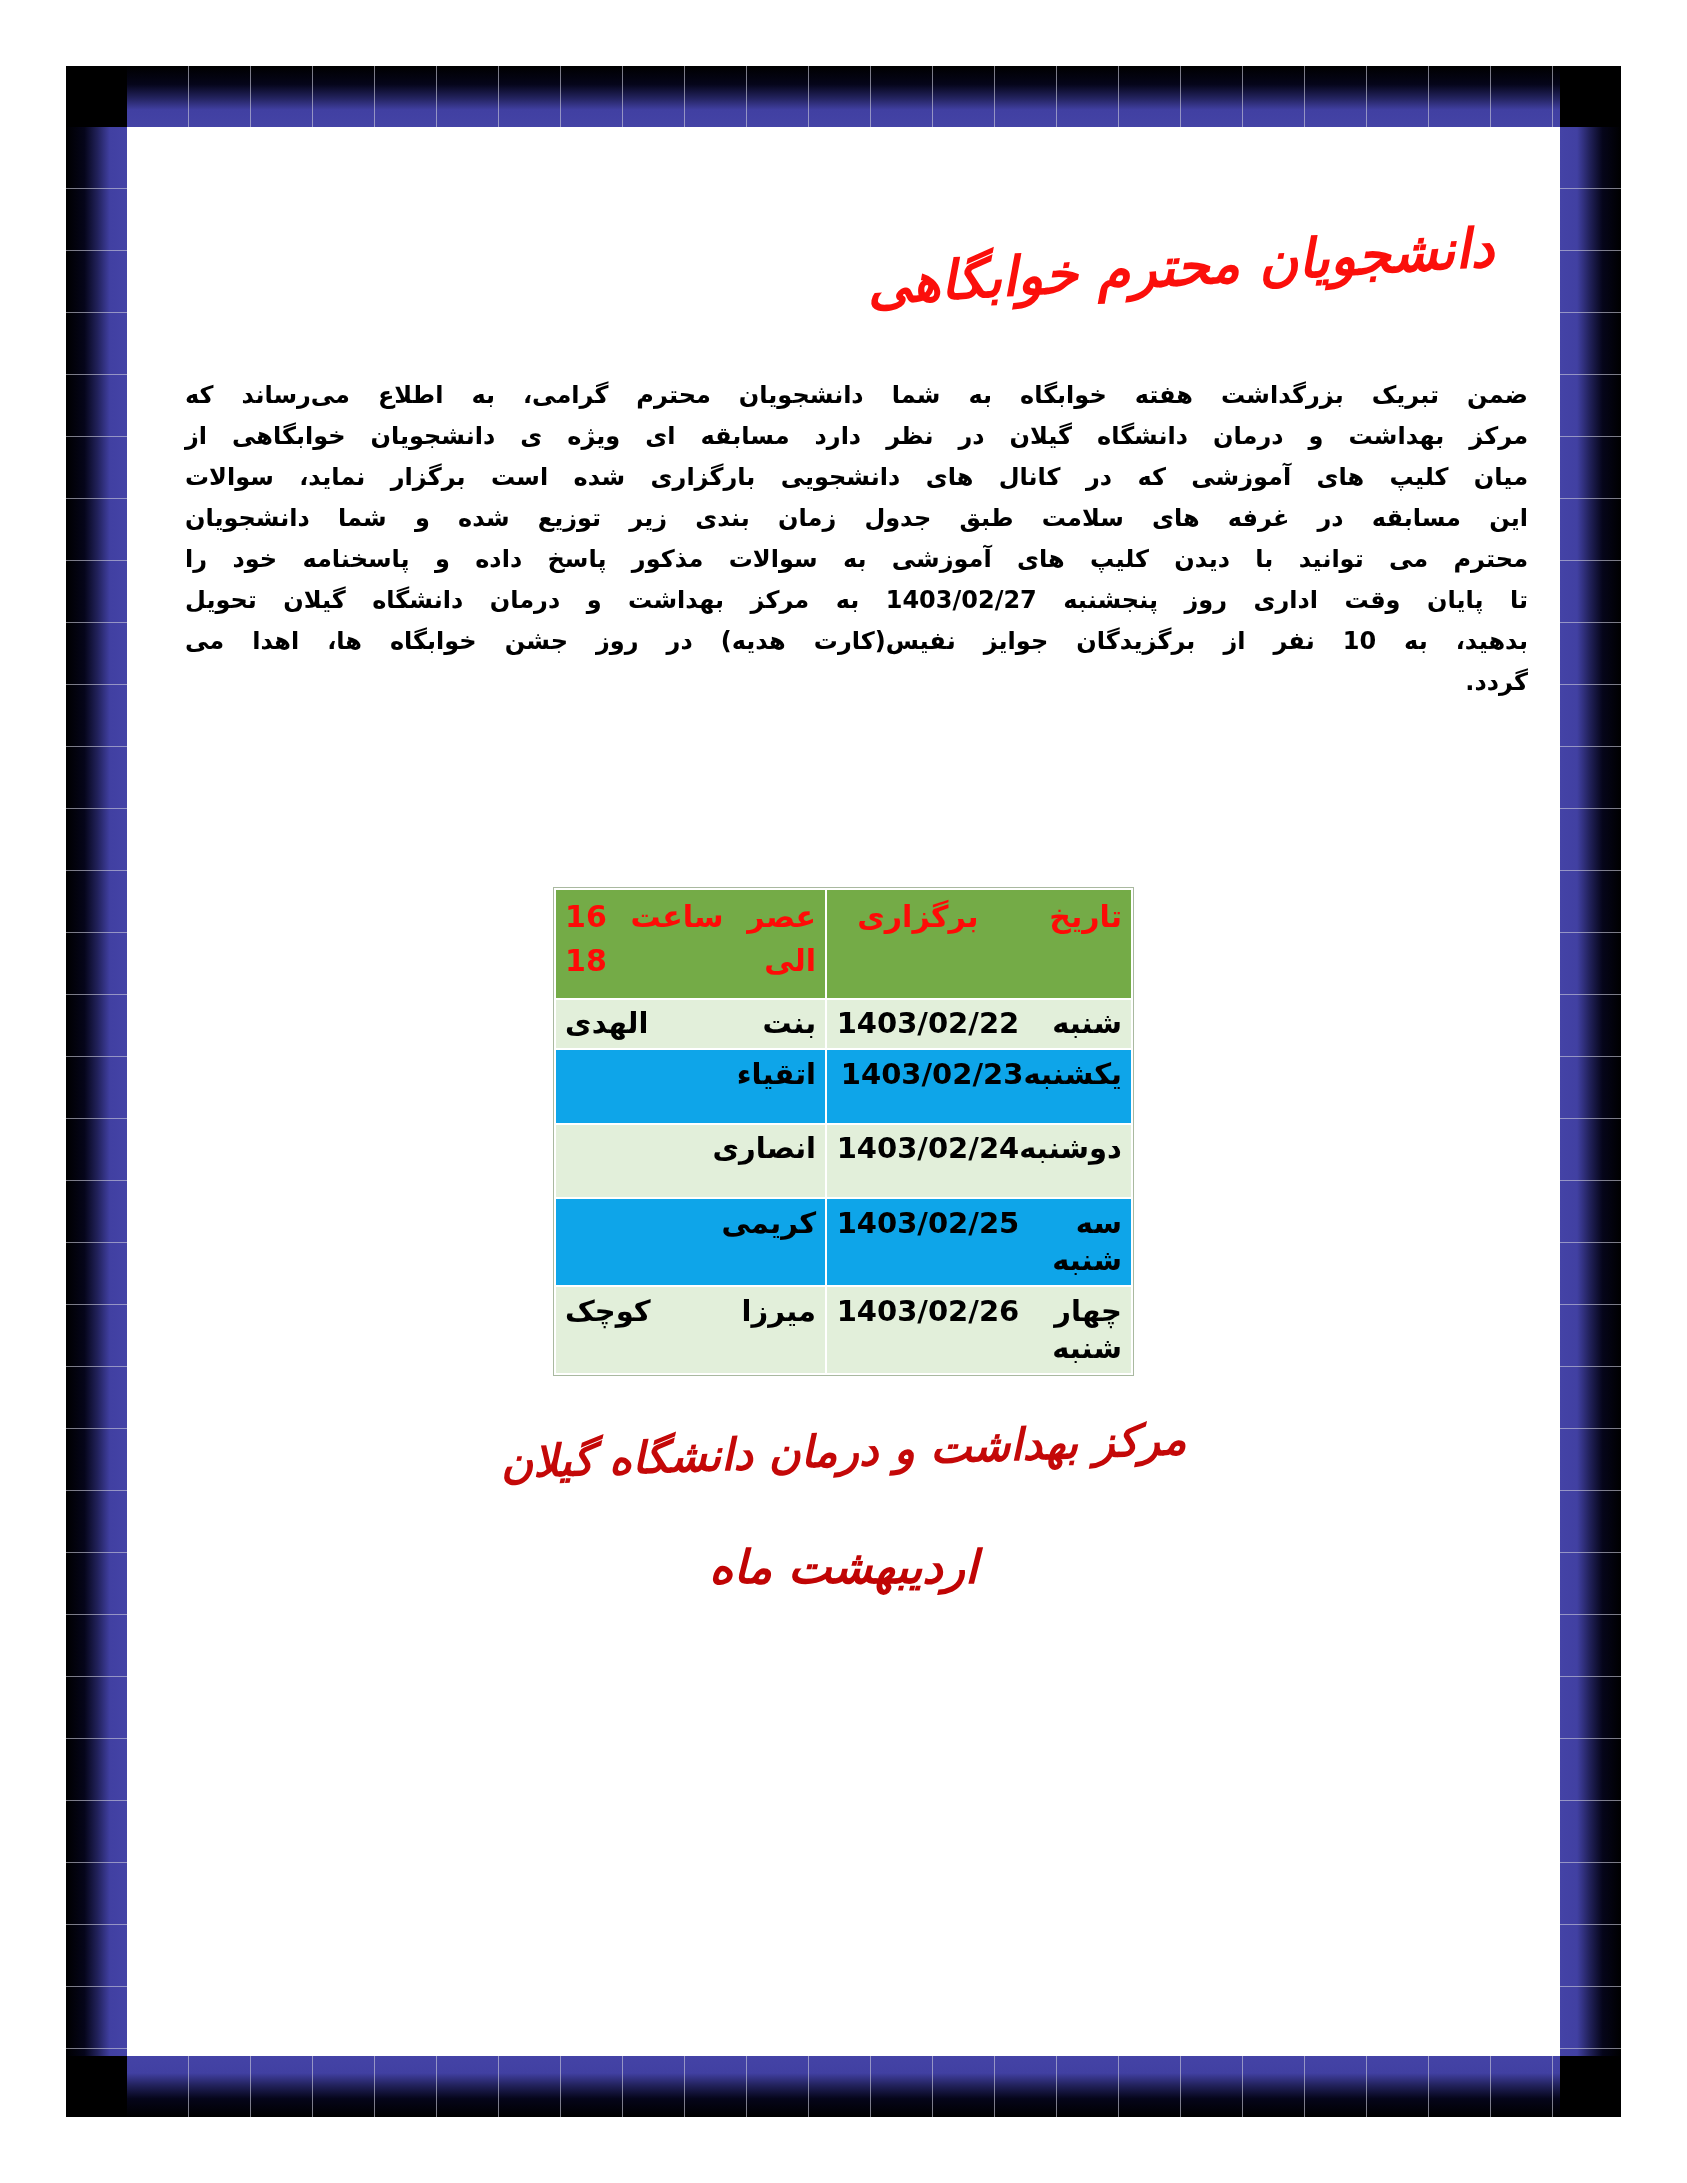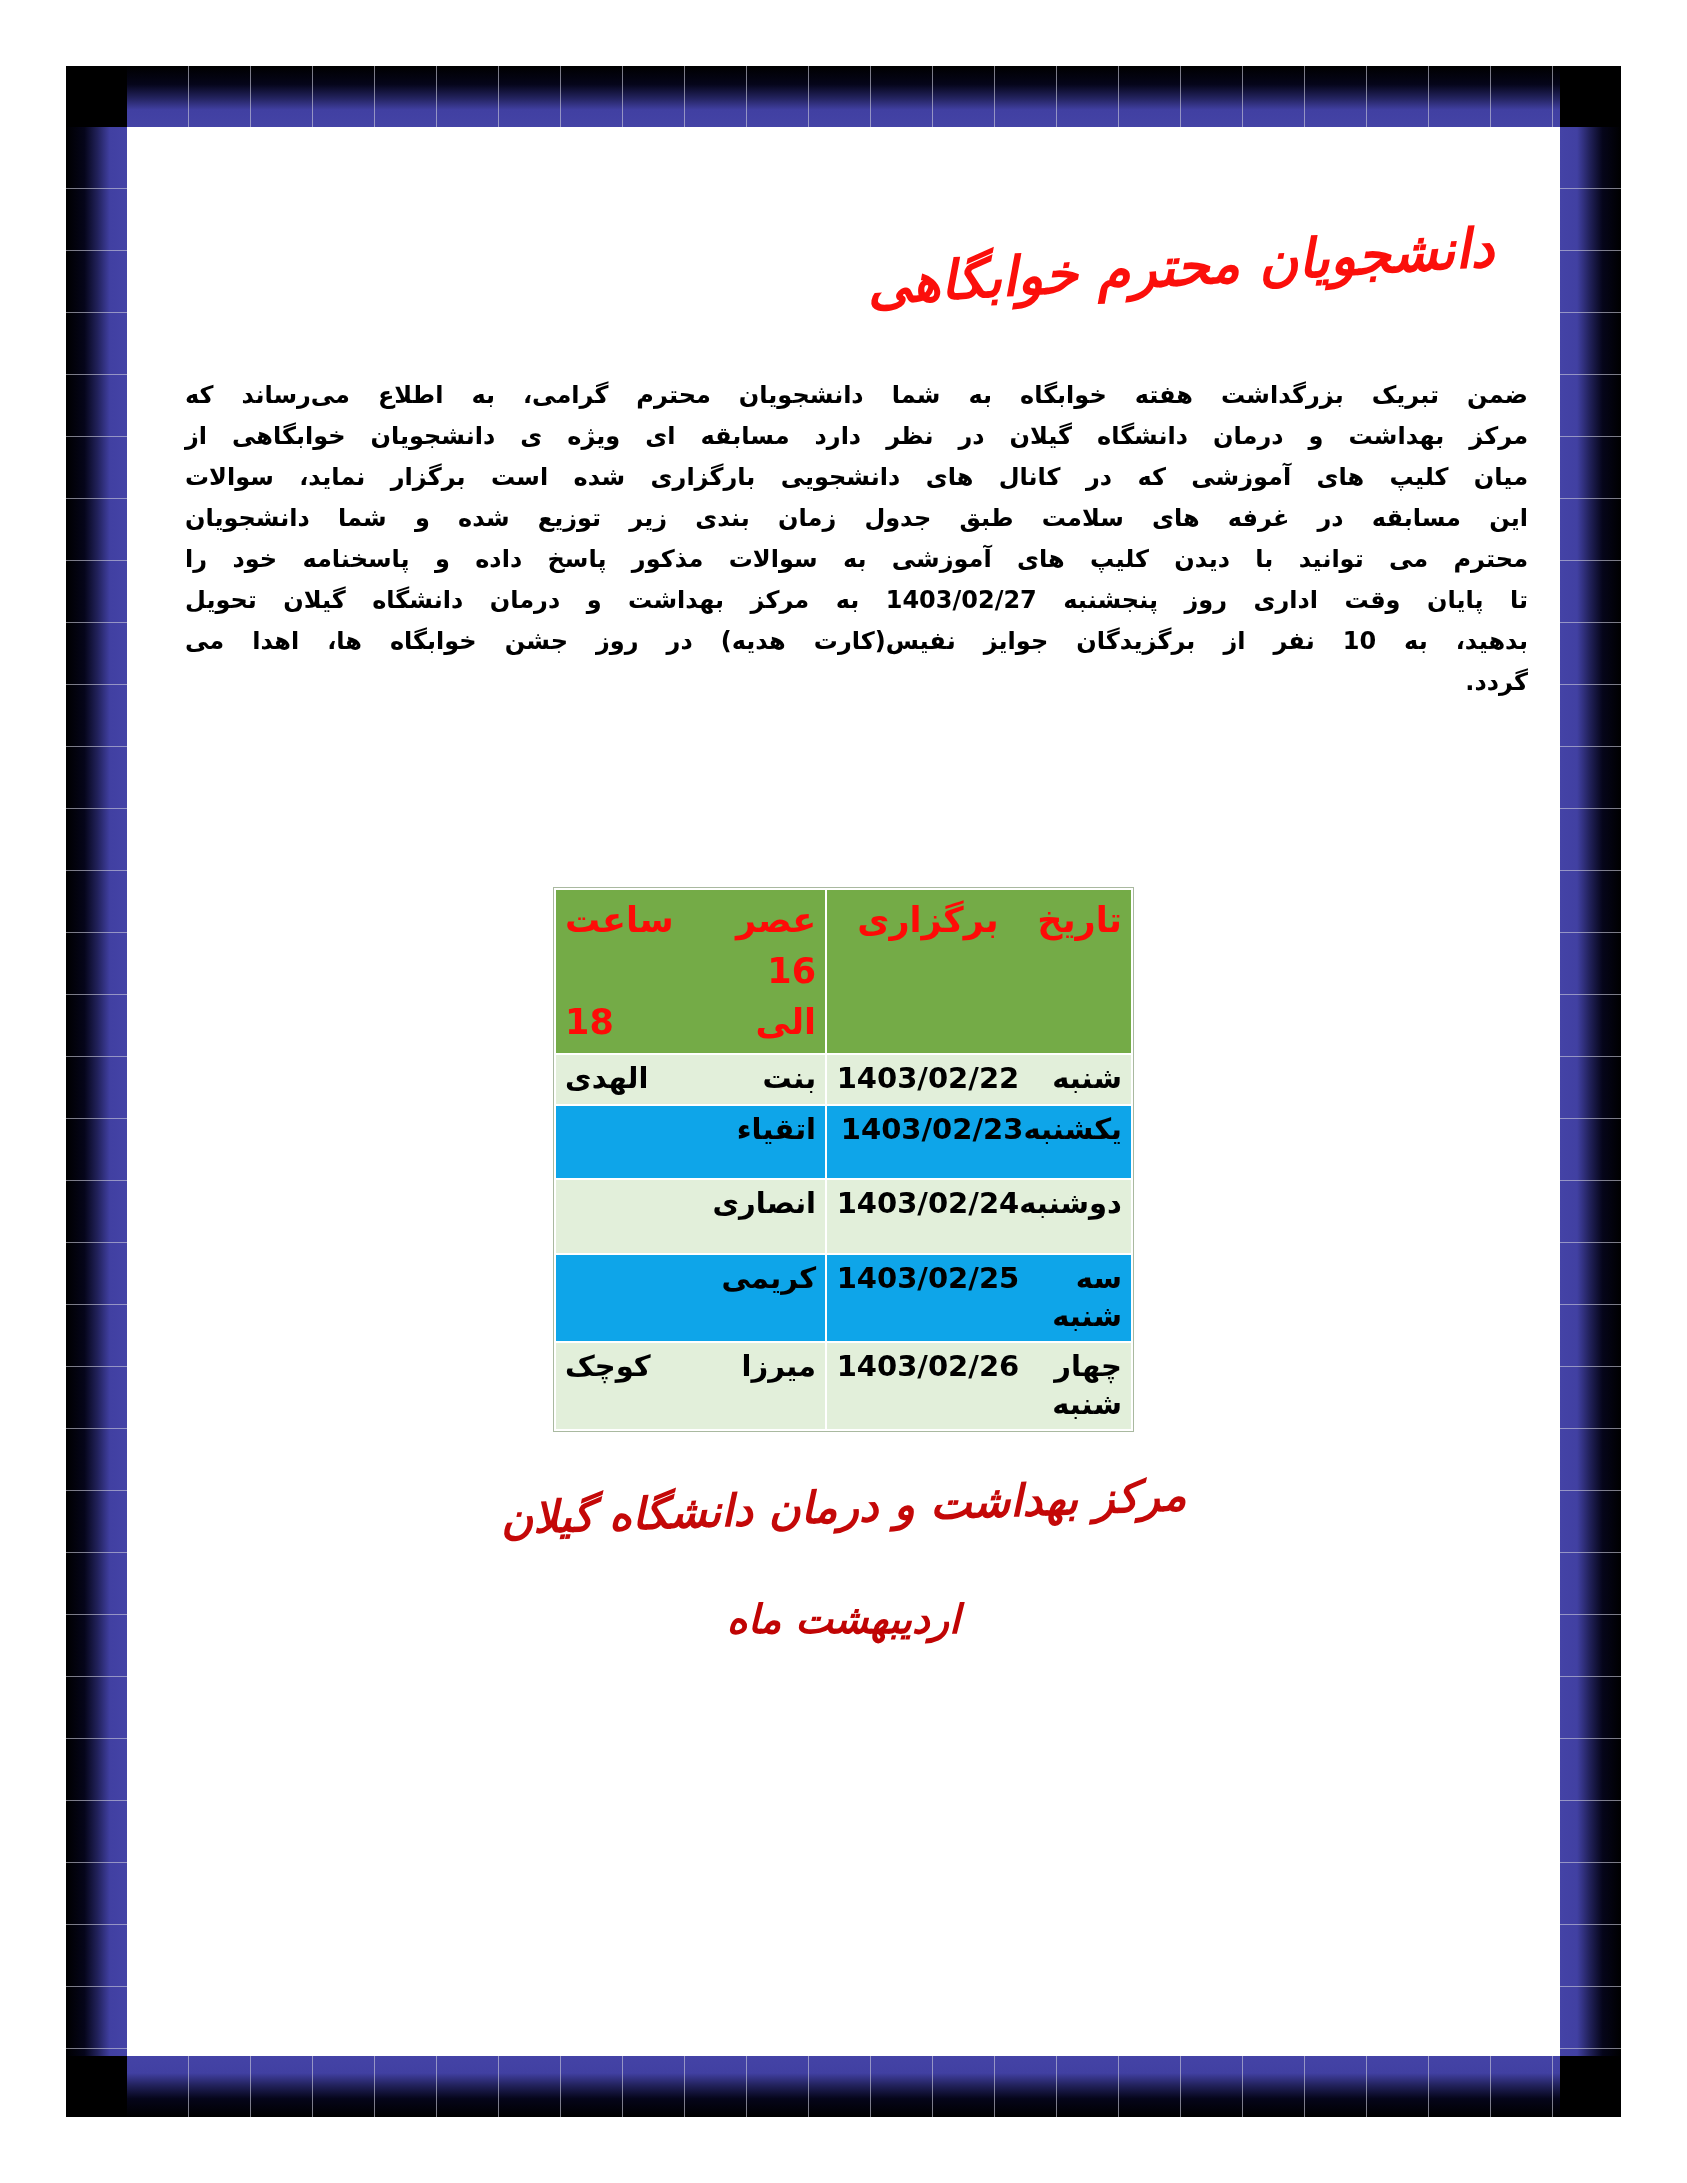--- a/index.html
+++ b/index.html
@@ -61,21 +61,21 @@
 
   table.sched {
     margin:143px auto 0 auto;
     border-collapse:separate; border-spacing:2px;
     background:#ffffff; border:1.3px solid #a9b9a0;
     direction:rtl; table-layout:fixed;
   }
   .sched th, .sched td { vertical-align:top; padding:5.3px 9.3px; font-weight:bold; }
   .sched th {
     background:#74ab47; color:#fe0b07;
-    font-size:35px; line-height:1.45; height:97px;
+    font-size:30px; line-height:1.45; height:97px;
     text-align:justify; text-align-last:justify; white-space:pre-line;
   }
   .sched th.date-col { width:263px;padding-left:30px; }
   .sched th.time-col { width:251px; }
   .sched td { font-size:29px; line-height:1.3; color:#000; height:62px; background:#0ea5e9; }
   .sched tbody tr:nth-child(odd) td { background:#e2efda; }
   .sched tbody tr:first-child td { height:38px; }
 
   .daydate { display:flex; flex-direction:row; }
   .daydate .day  { text-align:justify; text-align-last:justify; }
@@ -87,21 +87,21 @@
     margin-top:49px; text-align:center;
     font-size:44px; font-weight:bold; font-style:italic; color:#c40808;
     transform:rotate(-2deg);
   }
 
   .date-line {
     margin-top:64px;
     display:flex; justify-content:center; align-items:baseline; gap:6.6px;
     color:#c00404;
   }
-  .date-line .month { font-size:40px; font-weight:bold; font-style:italic; }
+  .date-line .month { font-size:46px; font-weight:bold; font-style:italic; }
   .date-line .year  { font-size:87px; font-weight:bold; font-family:"DejaVu Serif", serif; letter-spacing:1.3px; line-height:1; }
 </style>
 </head>
 <body>
 
 <div class="page">
 
   <div class="corner tl"></div>
   <div class="corner tr"></div>
   <div class="corner bl"></div>

